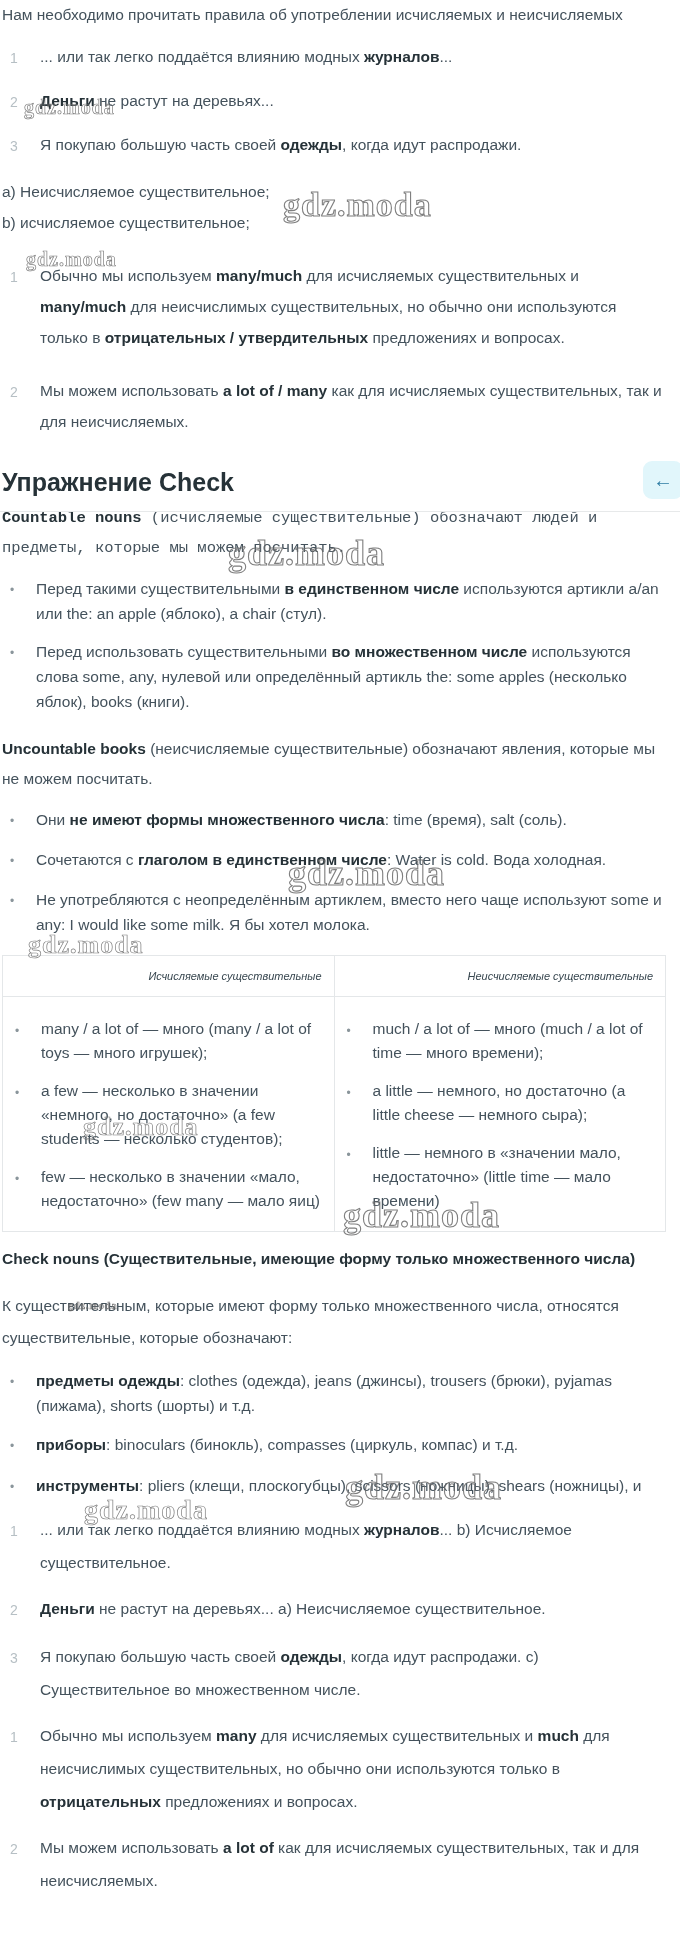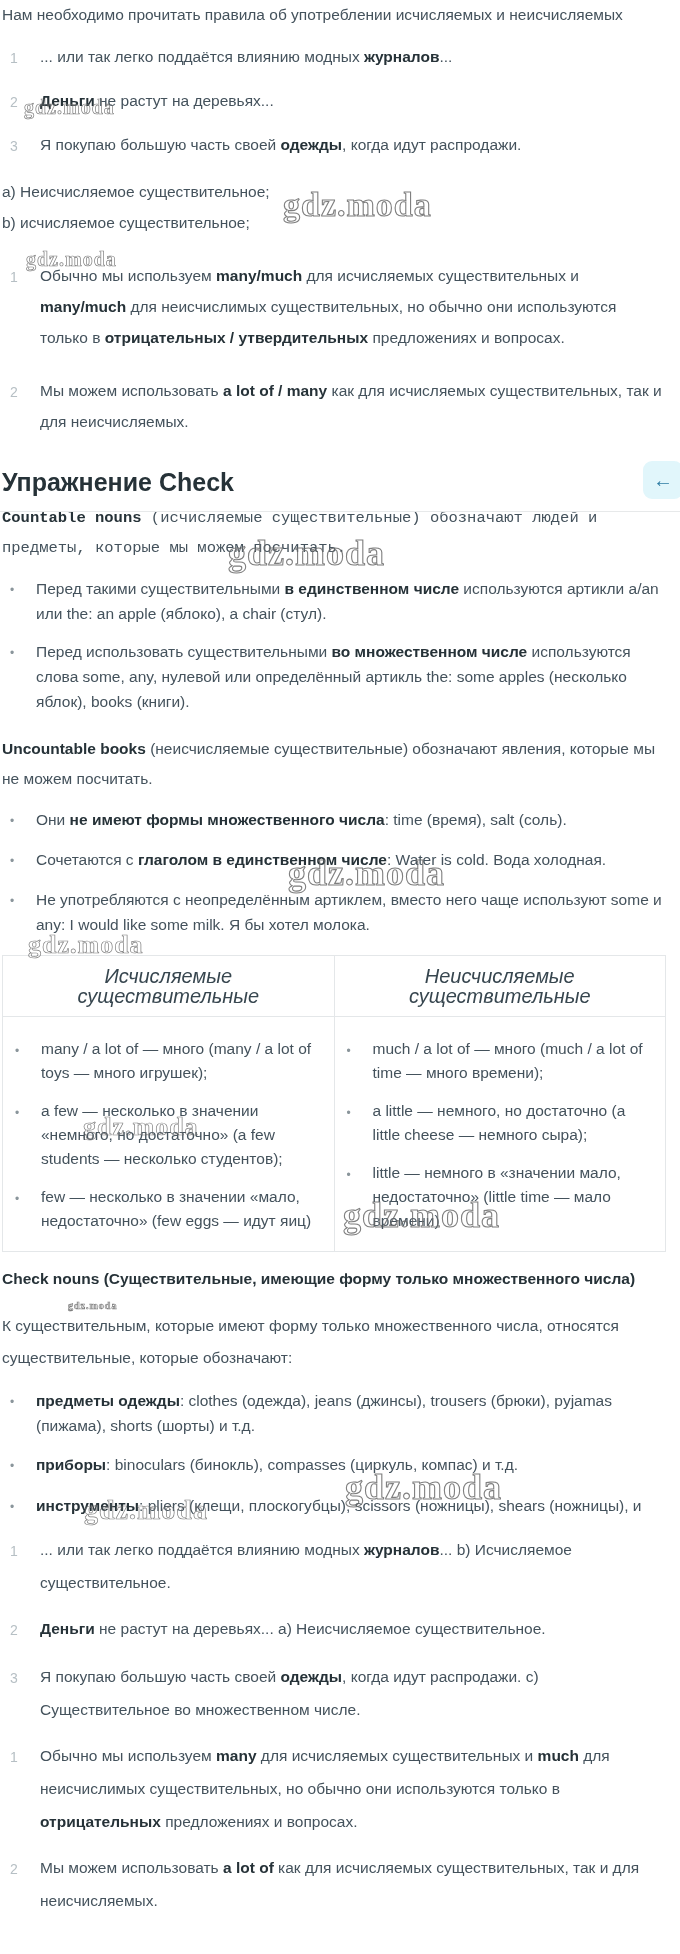--- a/index.html
+++ b/index.html
@@ -40,22 +40,22 @@
   .theory{margin-top:12px;border-top:1px solid #e7e9ea;padding:0 14px 0 2px;}
   .theory p{margin:20px 0 0;line-height:30px;}
   .clip{overflow:hidden;font-family:Liberation Mono, monospace;}
   .clip .p1{margin-top:-9px;}
   .blist{margin-top:4px;}
   .bul-item{display:flex;margin-top:13px;line-height:25px;}
   .dot{flex:0 0 14px;margin-left:8px;color:#8a959b;font-size:12px;padding-top:2px;}
 
   table.cmp{width:100%;border-collapse:collapse;margin-top:18px;}
   table.cmp th,table.cmp td{border:1px solid #e4e7e9;}
-  table.cmp th{font-style:italic;font-weight:400;text-align:center;color:#37464f;
-        padding:10px 12px;width:50%;line-height:20px;font-size:20px;}
+  table.cmp th{font-style:italic;font-weight:400;text-align:right;color:#37464f;
+        padding:10px 12px;width:50%;line-height:20px;font-size:11px;}
   table.cmp td{vertical-align:top;padding:6px 10px 18px 4px;}
   table.cmp .bul-item{line-height:24px;margin-top:14px;}
 
   .ph{font-weight:700;color:#263238;line-height:22px !important;margin-top:16px !important;}
   .pi{line-height:32px !important;}
   .theory .blist.plural .bul-item{line-height:25px;margin-top:14px;}
 
   .ans .num-item{line-height:33px;margin-top:13px;}
   .ans{padding-bottom:4px;}
 </style>
@@ -164,21 +164,21 @@
                 <div class="bul-item">
                   <span class="dot">•</span>
                   <div class="itx"><span>many / a lot of — много (many / a lot of toys — много игрушек);</span></div>
                 </div>
                 <div class="bul-item">
                   <span class="dot">•</span>
                   <div class="itx"><span>a few — несколько в значении «немного, но достаточно» (a few students — несколько студентов);</span></div>
                 </div>
                 <div class="bul-item">
                   <span class="dot">•</span>
-                  <div class="itx"><span>few — несколько в значении «мало, недостаточно» (few eggs — идут яиц)</span></div>
+                  <div class="itx"><span>few — несколько в значении «мало, недостаточно» (few many — мало яиц)</span></div>
                 </div>
               </div>
           </td>
           <td>
             <div class="blist">
                 <div class="bul-item">
                   <span class="dot">•</span>
                   <div class="itx"><span>much / a lot of — много (much / a lot of time — много времени);</span></div>
                 </div>
                 <div class="bul-item">

